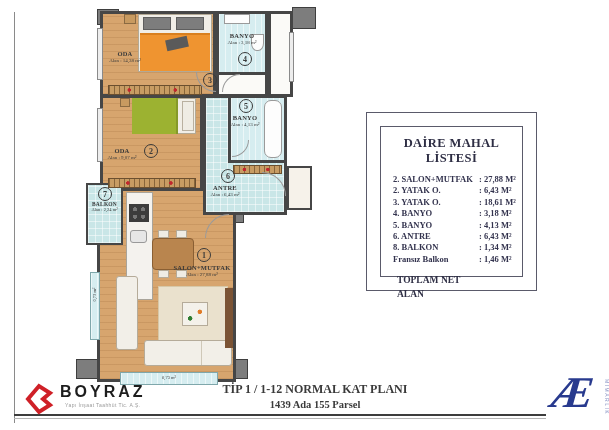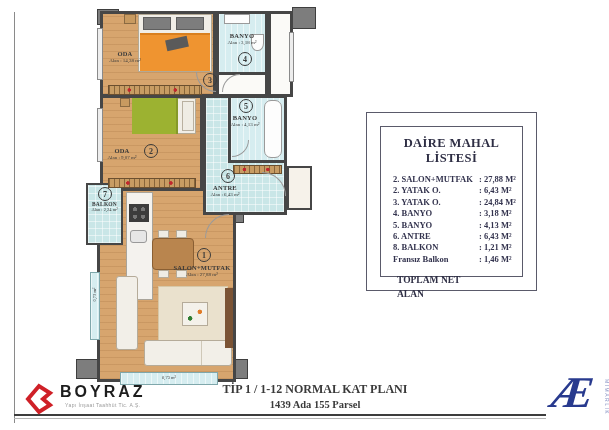--- a/index.html
+++ b/index.html
@@ -185,37 +185,37 @@
       <div class="lrow">
           <span class="ln">2. SALON+MUTFAK</span>
           <span class="lv">:  27,88 M²</span>
         </div>
       <div class="lrow">
           <span class="ln">2. YATAK O.</span>
           <span class="lv">:  6,43 M²</span>
         </div>
       <div class="lrow">
           <span class="ln">3. YATAK O.</span>
-          <span class="lv">:  24,84 M²</span>
+          <span class="lv">:  18,61 M²</span>
         </div>
       <div class="lrow">
           <span class="ln">4. BANYO</span>
           <span class="lv">:  3,18 M²</span>
         </div>
       <div class="lrow">
           <span class="ln">5. BANYO</span>
           <span class="lv">:  4,13 M²</span>
         </div>
       <div class="lrow">
           <span class="ln">6. ANTRE</span>
           <span class="lv">:  6,43 M²</span>
         </div>
       <div class="lrow">
           <span class="ln">8. BALKON</span>
-          <span class="lv">:  1,21 M²</span>
+          <span class="lv">:  1,34 M²</span>
         </div>
       <div class="lrow">
           <span class="ln">Fransız Balkon</span>
           <span class="lv">:  1,46 M²</span>
         </div>
       <div class="totals">
         <div class="trow">
             <span class="tn">TOPLAM NET ALAN</span>
           </div>
       </div>

